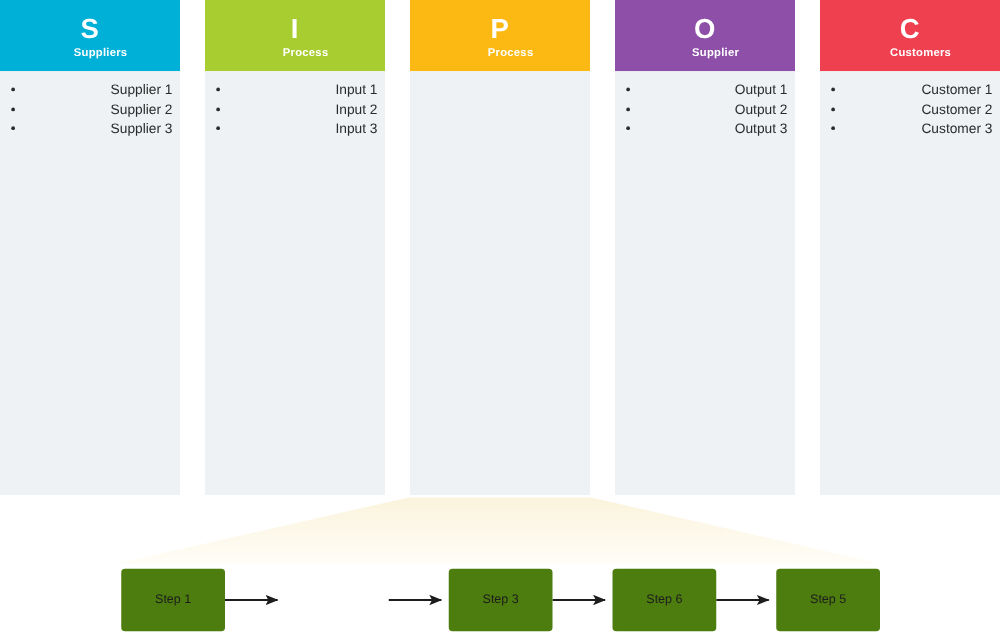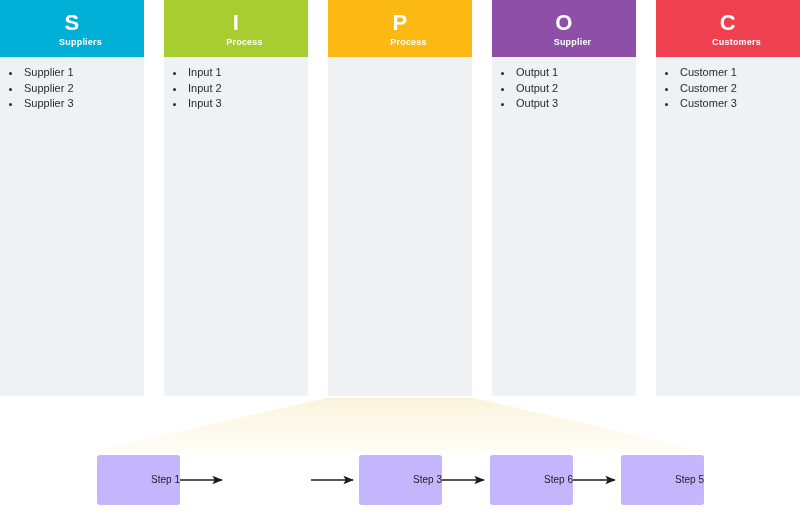--- a/index.html
+++ b/index.html
@@ -68,20 +68,21 @@
   .col-body {
     flex: 1 1 auto;
     background: #eef2f5;
     padding: 8px 6px 6px 6px;
     box-sizing: border-box;
   }
   .col-list {
     margin: 0;
     padding: 0 0 0 16px;
     list-style: disc;
+    text-align: right;
   }
   .col-list li {
     font-size: 11px;
     line-height: 15.5px;
     color: #2b2b2b;
     padding-left: 2px;
   }
 
   
   .funnel {
@@ -98,25 +99,25 @@
     left: 0;
     top: 455px;
     width: 800px;
     height: 50px;
   }
   .step-box {
     position: absolute;
     top: 0;
     width: 83px;
     height: 50px;
-    background: #c4b5fd;
+    background: #4d7c0f;
     border-radius: 3px;
     display: flex;
     align-items: center;
-    justify-content: flex-end;
+    justify-content: center;
     box-sizing: border-box;
   }
   .step-label {
     font-size: 10px;
     color: #1d1d1d;
     line-height: 12px;
   }
   .flow-arrows {
     position: absolute;
     left: 0;

